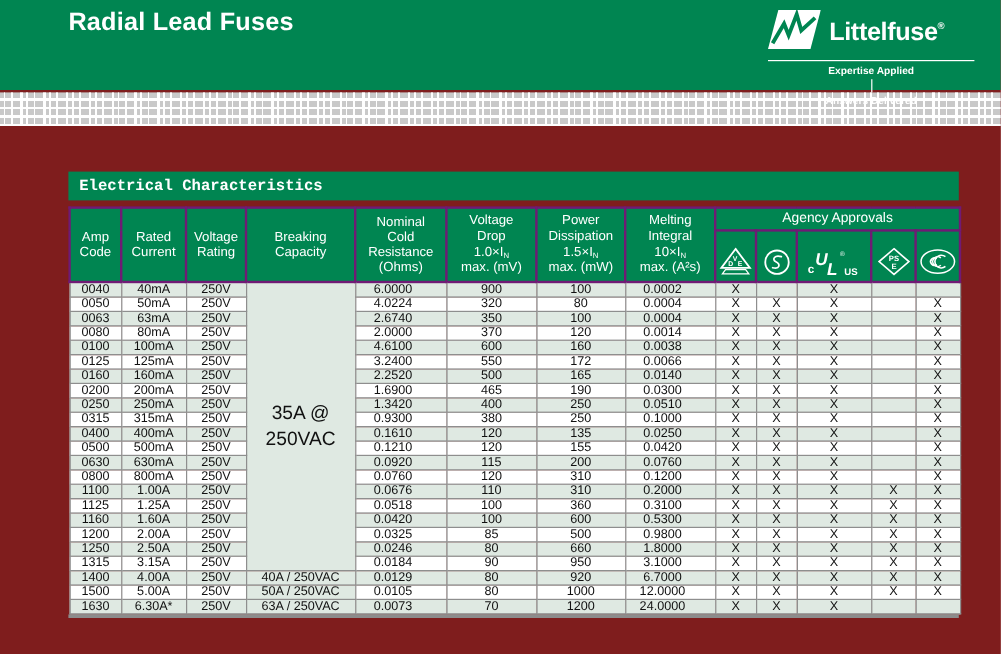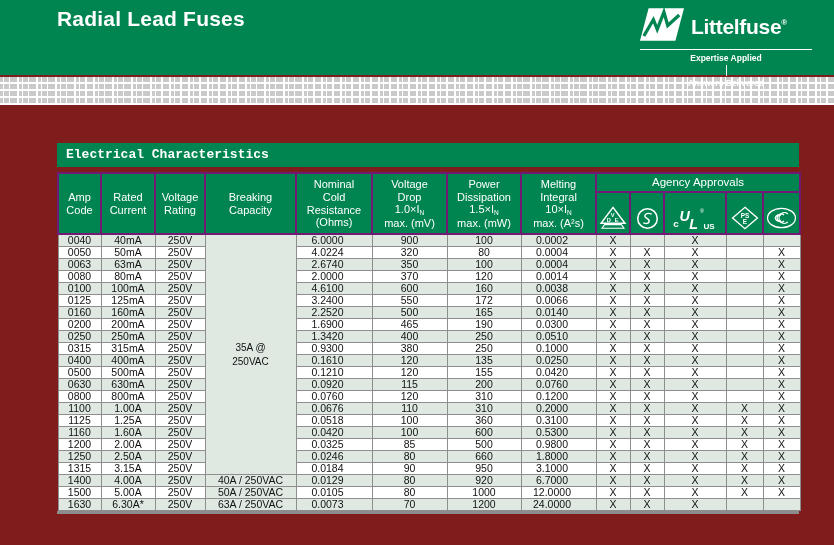--- a/index.html
+++ b/index.html
@@ -35,21 +35,21 @@
   thead th { background:#008551; color:#fff; font-weight:normal; font-size:11px; line-height:1.15;
     border:2px solid #701a75; vertical-align:middle; text-align:center; white-space:pre-line; padding:1px 0; }
   th.agency-th { height:19px; font-size:11.5px; }
   th.icon-th { height:40px; padding:0; }
   th .fsub { font-size:6.5px; vertical-align:-2px; }
   tbody td { border:1px solid #8e8e8e; font-size:10.5px; color:#111; height:12px;
     padding:0; text-align:center; line-height:11px; background:#fff; vertical-align:middle; }
   tbody tr.alt td { background:#dfe9e2; }
   tbody td.c-brk { background:#dfe9e2; }
   tbody td.c-res, tbody td.c-melt { padding-right:13px; }
-  tbody td.merged { white-space:pre-line; line-height:1.35; font-size:10px; vertical-align:middle;margin-left:27px; }
+  tbody td.merged { white-space:pre-line; line-height:1.35; font-size:16px; vertical-align:middle;margin-left:27px; }
   .table-bottom { margin-left:57px; width:742px; height:3px; background:#8c8c8c; }
   svg text { font-family:"Liberation Sans","DejaVu Sans",sans-serif; }
 </style>
 </head>
 <body>
 
 <div class="page">
 
   <div class="banner">
     <div class="banner-title">Radial Lead Fuses</div>

